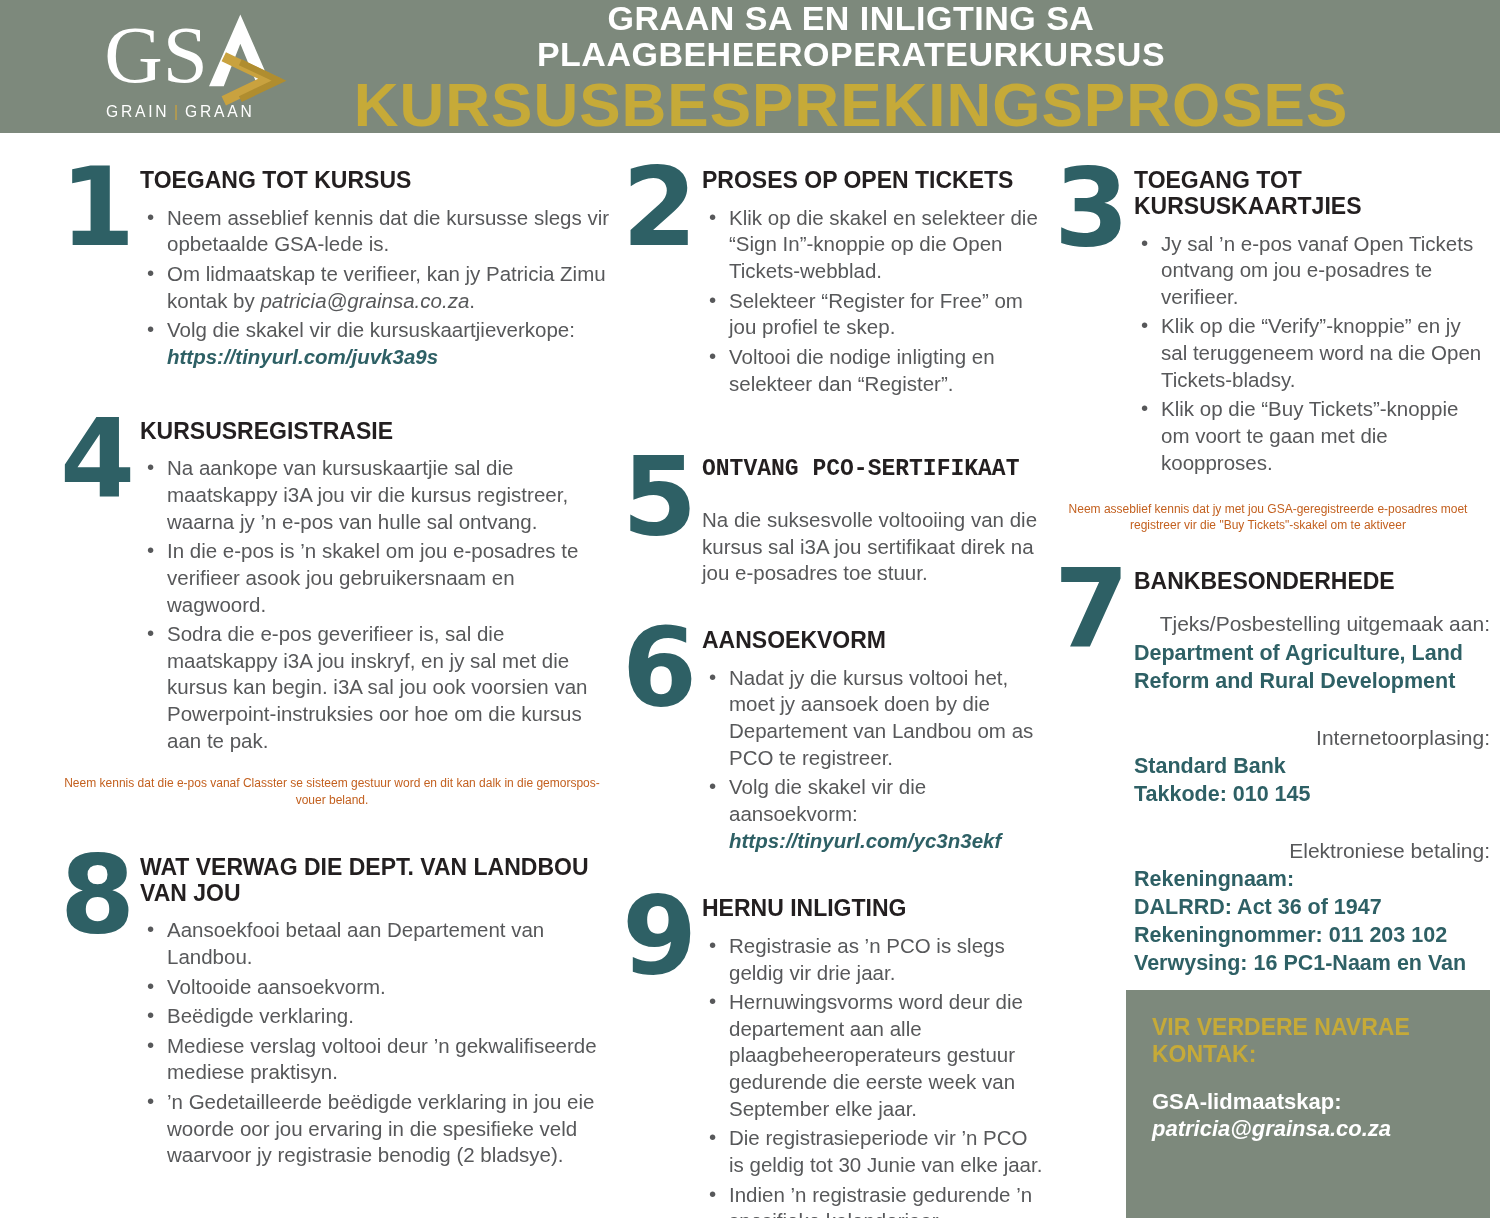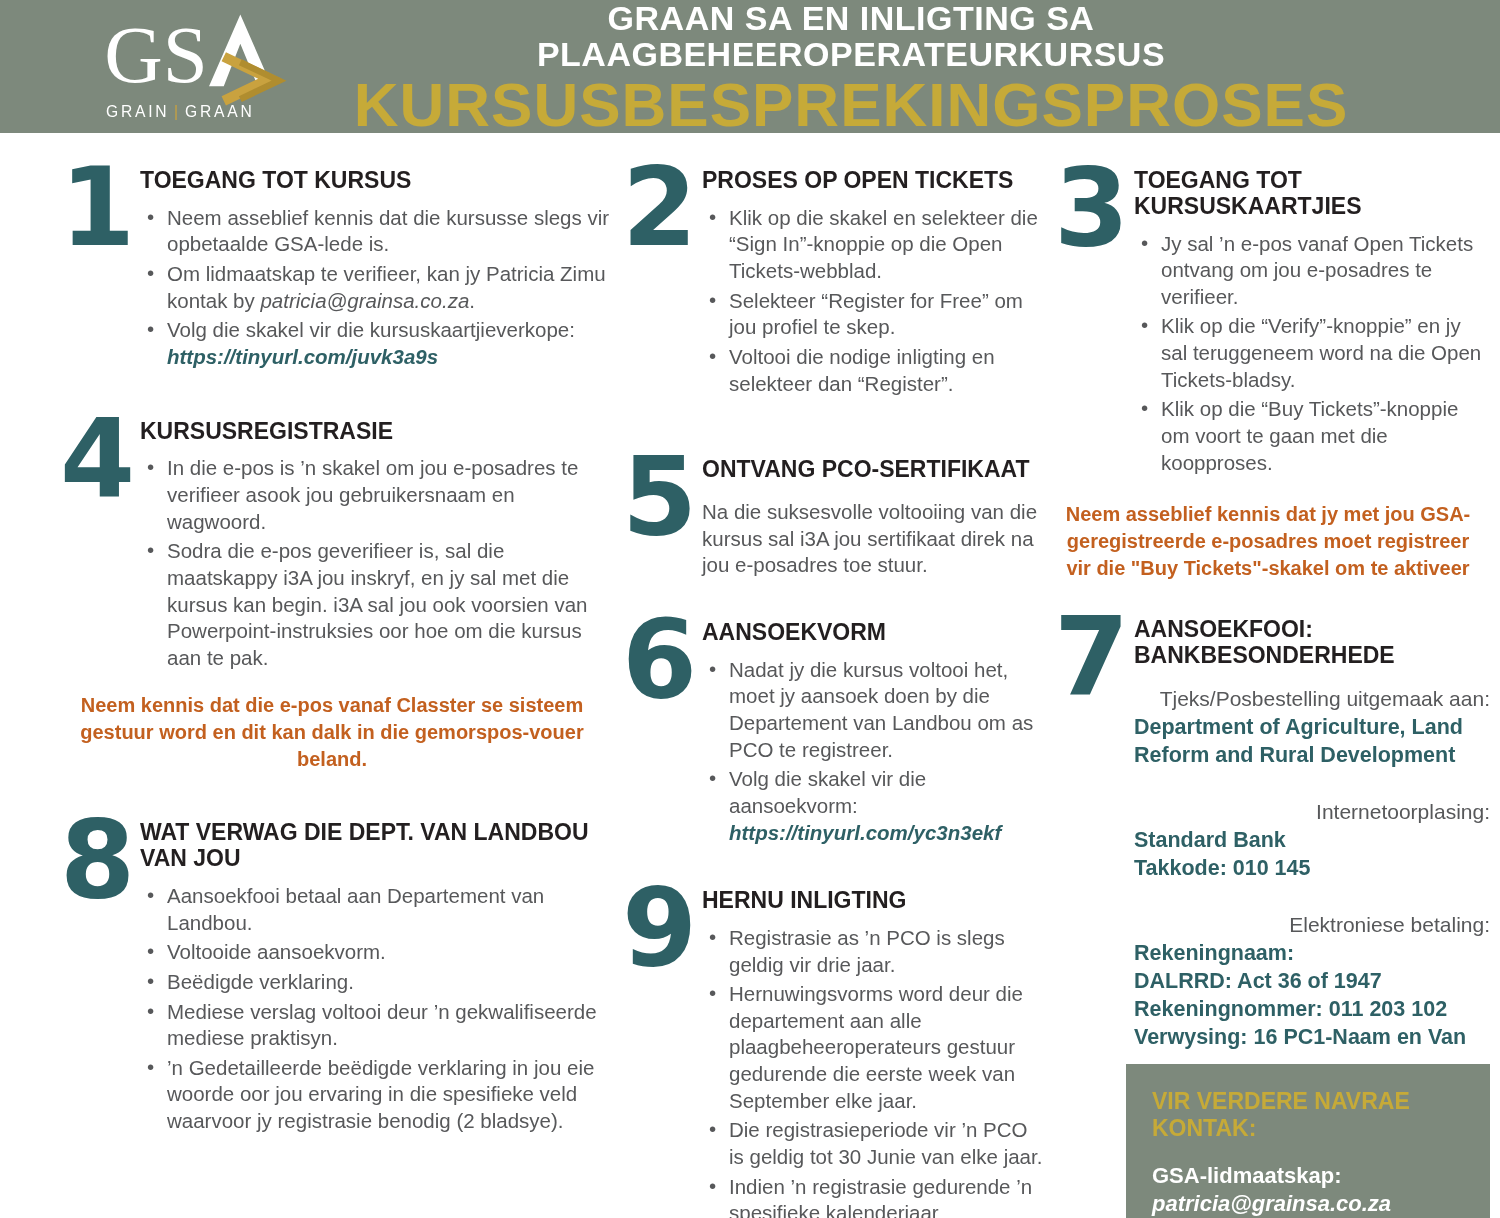--- a/index.html
+++ b/index.html
@@ -39,21 +39,21 @@
     font-size:23px;font-weight:bold;color:var(--heading);
     line-height:1.12;margin:5px 0 11px;
   }
   .bullets{list-style:none;font-size:20.5px;color:var(--body);line-height:1.3;}
   .bullets li{position:relative;padding-left:27px;margin-bottom:3px;}
   .bullets li::before{content:"\2022";position:absolute;left:7px;top:-1px;}
   .para{font-size:20.5px;color:var(--body);line-height:1.3;}
   .em{font-style:italic;}
   .link{color:var(--teal);font-weight:bold;font-style:italic;text-decoration:none;font-size:20.5px;}
   .note{
-    color:var(--orange);font-weight:bold;font-size:20px;
+    color:var(--orange);font-weight:normal;font-size:12px;
     text-align:center;line-height:1.35;margin:-12px 8px 42px 0;
   }
   
   .grp{margin-bottom:28px;}
   .grp .lbl{color:var(--body);font-size:21px;line-height:1.3;margin-bottom:2px;text-align:right;}
   .grp .val{color:var(--teal);font-weight:bold;font-size:21.5px;line-height:1.3;}
   
   .contact{
     background:var(--sage);margin-left:72px;margin-top:12px;
     padding:24px 26px 20px;min-height:252px;
@@ -102,20 +102,21 @@
           </li>
         </ul>
       </div>
     </div>
 
     <div class="sec" style="margin-bottom:18px;">
       <div class="num">4</div>
       <div class="content">
         <div class="sec-title">KURSUSREGISTRASIE</div>
         <ul class="bullets">
+          <li>Na aankope van kursuskaartjie sal die maatskappy i3A jou vir die kursus registreer, waarna jy ’n e-pos van hulle sal ontvang.</li>
           <li>In die e-pos is ’n skakel om jou e-posadres te verifieer asook jou gebruikersnaam en wagwoord.</li>
           <li>Sodra die e-pos geverifieer is, sal die maatskappy i3A jou inskryf, en jy sal met die kursus kan begin. i3A sal jou ook voorsien van Powerpoint-instruksies oor hoe om die kursus aan te pak.</li>
         </ul>
       </div>
     </div>
     <div class="note" style="margin-top:12px;">Neem kennis dat die e-pos vanaf Classter se sisteem gestuur word en dit kan dalk in die gemorspos-vouer beland.</div>
 
     <div class="sec">
       <div class="num">8</div>
       <div class="content">
@@ -142,21 +143,21 @@
           <li>Klik op die skakel en selekteer die “Sign In”-knoppie op die Open Tickets-webblad.</li>
           <li>Selekteer “Register for Free” om jou profiel te skep.</li>
           <li>Voltooi die nodige inligting en selekteer dan “Register”.</li>
         </ul>
       </div>
     </div>
 
     <div class="sec" style="margin-bottom:36px;">
       <div class="num">5</div>
       <div class="content">
-        <div class="sec-title" style="margin-bottom:16px;">ONTVANG PCO-SERTIFIKAAT</div>
+        <div class="sec-title" style="margin-bottom:24px;font-family:Liberation Mono, monospace;">ONTVANG PCO-SERTIFIKAAT</div>
         <div class="para">Na die suksesvolle voltooiing van die kursus sal i3A jou sertifikaat direk na jou e-posadres toe stuur.</div>
       </div>
     </div>
 
     <div class="sec" style="margin-bottom:34px;">
       <div class="num">6</div>
       <div class="content">
         <div class="sec-title">AANSOEKVORM</div>
         <ul class="bullets">
           <li>Nadat jy die kursus voltooi het, moet jy aansoek doen by die Departement van Landbou om as PCO te registreer.</li>
@@ -194,21 +195,20 @@
           <li>Klik op die “Buy Tickets”-knoppie om voort te gaan met die koopproses.</li>
         </ul>
       </div>
     </div>
     <div class="note" style="margin-top:0;margin-bottom:30px;">Neem asseblief kennis dat jy met jou GSA-geregistreerde e-posadres moet registreer vir die "Buy Tickets"-skakel om te aktiveer</div>
 
     <div class="sec" style="margin-bottom:0;">
       <div class="num">7</div>
       <div class="content">
         <div class="sec-title" style="margin-bottom:16px;">
-          <div>AANSOEKFOOI:</div>
           <div>BANKBESONDERHEDE</div>
         </div>
         <div class="grp">
           <div class="lbl">Tjeks/Posbestelling uitgemaak aan:</div>
           <div class="val">Department of Agriculture, Land Reform and Rural Development</div>
         </div>
         <div class="grp">
           <div class="lbl">Internetoorplasing:</div>
           <div class="val">Standard Bank</div>
           <div class="val">Takkode: 010 145</div>

